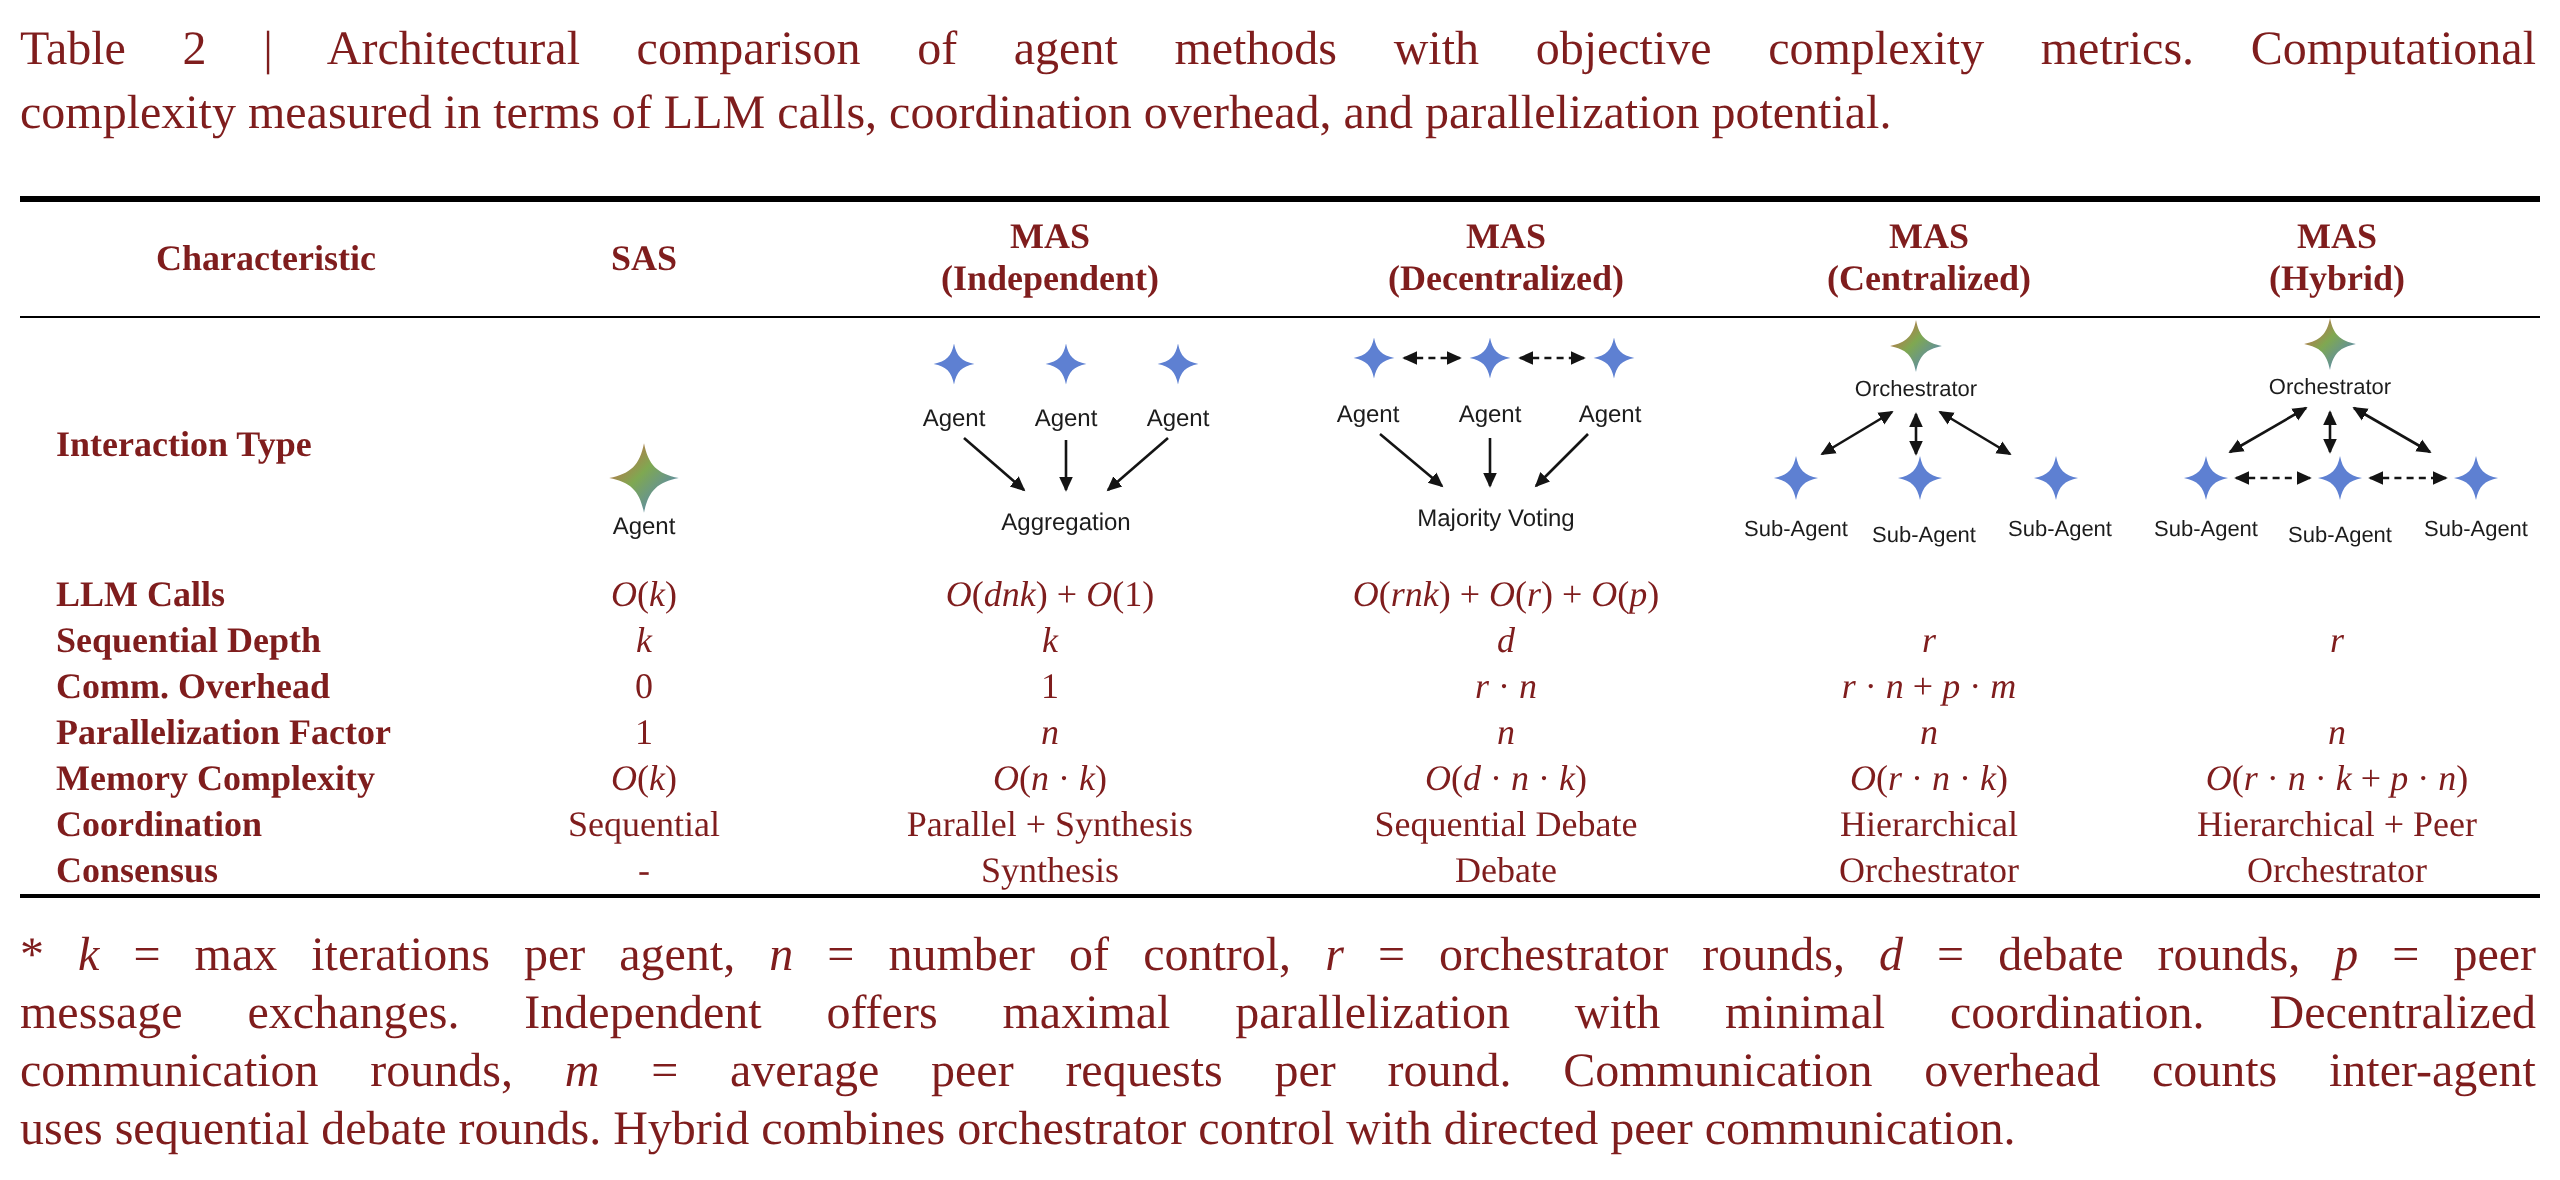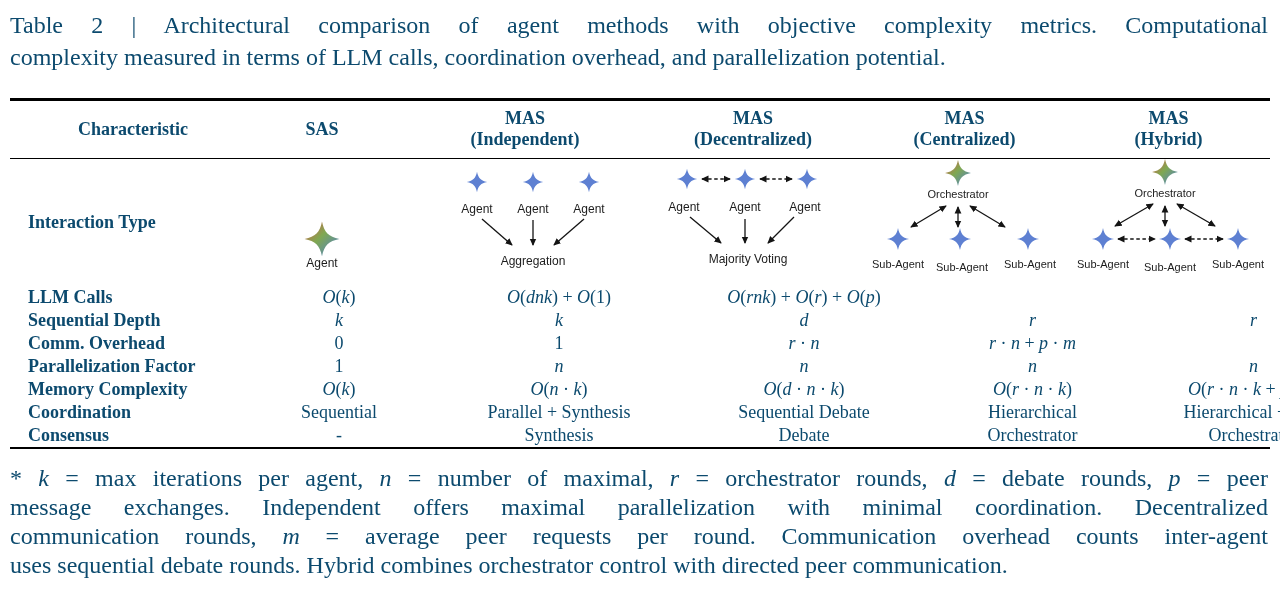--- a/index.html
+++ b/index.html
@@ -1,18 +1,18 @@
 <!DOCTYPE html>
 <html><head>
 <meta charset="utf-8">
 <style>
   html,body { margin:0; padding:0; background:#ffffff; }
   .page {
     position:relative; width:1280px; height:580px; background:#ffffff;
-    color:#0c4a6e; font-family:"Liberation Serif","DejaVu Serif",serif;
+    color:#7f1d1d; font-family:"Liberation Serif","DejaVu Serif",serif;
     overflow:hidden;
   }
   .caption { margin:10px 12px 0 10px; font-size:24px; line-height:31.5px; }
   .cap1 { text-align:justify; text-align-last:justify; }
   .cap2 { text-align:left; }
 
   .table-wrap { margin:25px 10px 0 10px; }
   .rule { background:#000; width:1260px; }
   .rule.r-top    { height:2.6px; }
   .rule.r-head   { height:1.5px; }
@@ -24,21 +24,21 @@
   .hcell { display:flex; flex-direction:column; justify-content:center; text-align:center;
            font-weight:700; font-size:18px; line-height:21px; }
   .hcell.first { text-align:center; padding-left:18px; }
 
   .irow { height:127px; }
   .icell-label { display:flex; align-items:center; padding-left:18px;
                  font-weight:700; font-size:18px; }
   .dcell { display:flex; justify-content:center; align-items:flex-start; }
   .diagram { display:block; }
 
-  .drow { height:23px;gap:17px; }
+  .drow { height:23px; }
   .rowlabel { padding-left:18px; font-weight:700; font-size:18px; line-height:23px; }
   .val { text-align:center; font-size:18px; line-height:23px; }
   .val i { font-style:italic; }
 
   .footnote { margin:15px 12px 0 10px; font-size:24px; line-height:29px; }
   .fl { text-align:justify; text-align-last:justify; }
   .fl.last { text-align:justify; text-align-last:auto; }
   .footnote i { font-style:italic; }
 
   svg text { font-family:"Liberation Sans","DejaVu Sans",sans-serif; }
@@ -229,21 +229,21 @@
       <div class="val">Synthesis</div>
       <div class="val">Debate</div>
       <div class="val">Orchestrator</div>
       <div class="val">Orchestrator</div>
     </div>
 
     <div class="rule r-bottom"></div>
   </div>
 
   <div class="footnote">
-    <div class="fl"><span>* </span><i>k</i><span> = max iterations per agent, </span><i>n</i><span> = number of maximal, </span><i>r</i><span> = orchestrator rounds, </span><i>d</i><span> = debate rounds, </span><i>p</i><span> = peer</span></div>
+    <div class="fl"><span>* </span><i>k</i><span> = max iterations per agent, </span><i>n</i><span> = number of control, </span><i>r</i><span> = orchestrator rounds, </span><i>d</i><span> = debate rounds, </span><i>p</i><span> = peer</span></div>
     <div class="fl"><span>message exchanges. Independent offers maximal parallelization with minimal coordination. Decentralized</span></div>
     <div class="fl"><span>communication rounds, </span><i>m</i><span> = average peer requests per round. Communication overhead counts inter-agent</span></div>
     <div class="fl last"><span>uses sequential debate rounds. Hybrid combines orchestrator control with directed peer communication.</span></div>
   </div>
 
   <div class="table-wrap" style="margin-top:0">
     <div class="rule r-final"></div>
   </div>
 
 </div>

